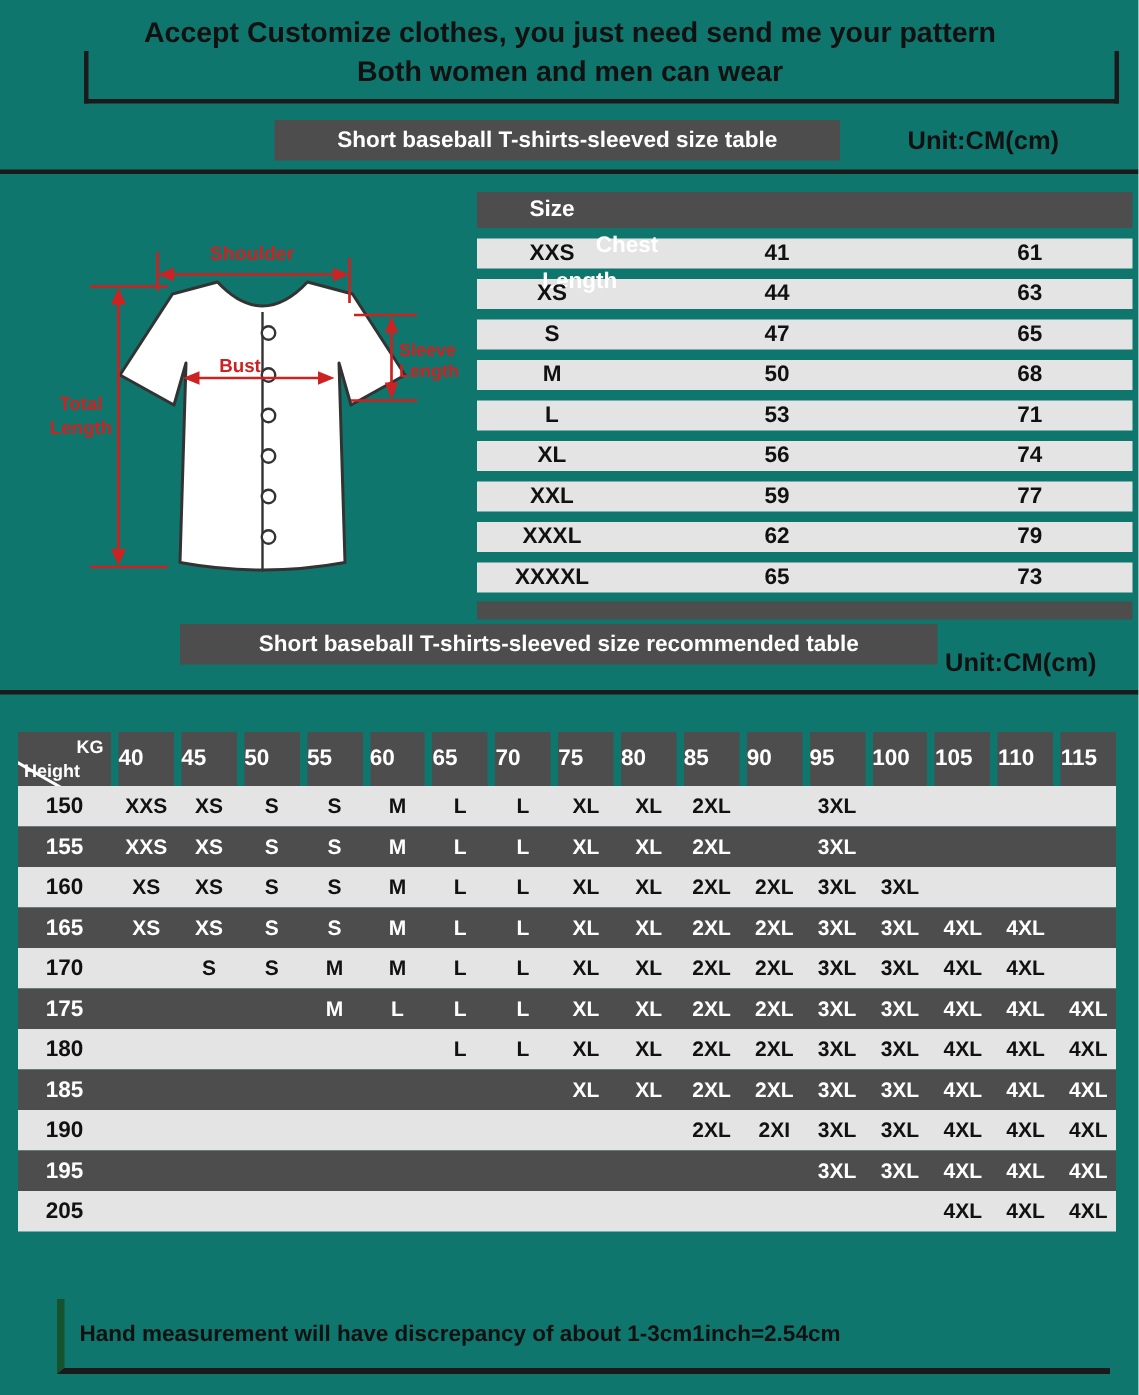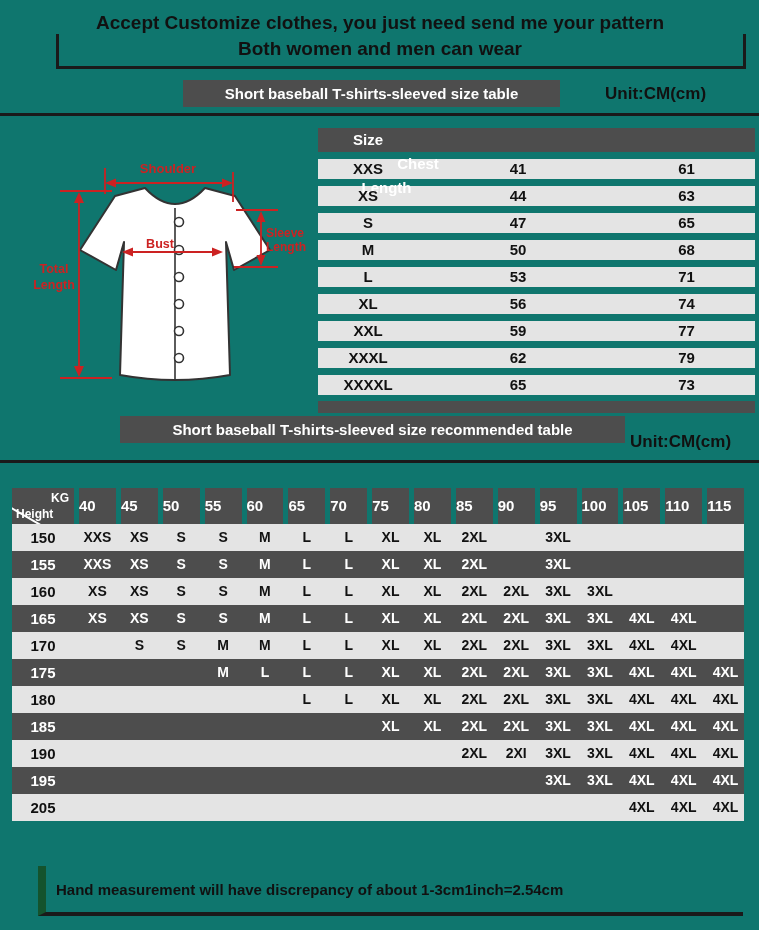--- a/index.html
+++ b/index.html
@@ -46,21 +46,21 @@
                   transform:rotate(30deg); transform-origin:left center; }
   .rt-cell { flex:1; background:#4d4d4d; color:#fff; line-height:36px; font-size:15px; }
   .rt-row { display:flex; gap:5px; height:27px; line-height:27px; margin-top:0; font-size:14px; }
   .rt-row .label { width:62px; text-align:center; font-size:15px; }
   .rt-row .cell { flex:1; text-align:center; }
   .rt-row.light { background:#e4e4e4; color:#111; }
   .rt-row.dark  { background:#4d4d4d; color:#fff; }
   
   .footer-box {
     position:absolute; left:38px; top:866px; width:697px; height:46px;
-    border-left:8px solid #14532d; border-bottom:4px solid #1a1a1a;
+    border-left:5px solid #14532d; border-bottom:4px solid #1a1a1a;
     display:flex; align-items:center; font-size:15px; color:#111;
   }
   .footer-note { margin-left:10px; }
   .footer-conv { }
 </style>
 </head>
 <body>
 
 <div class="page">
 

